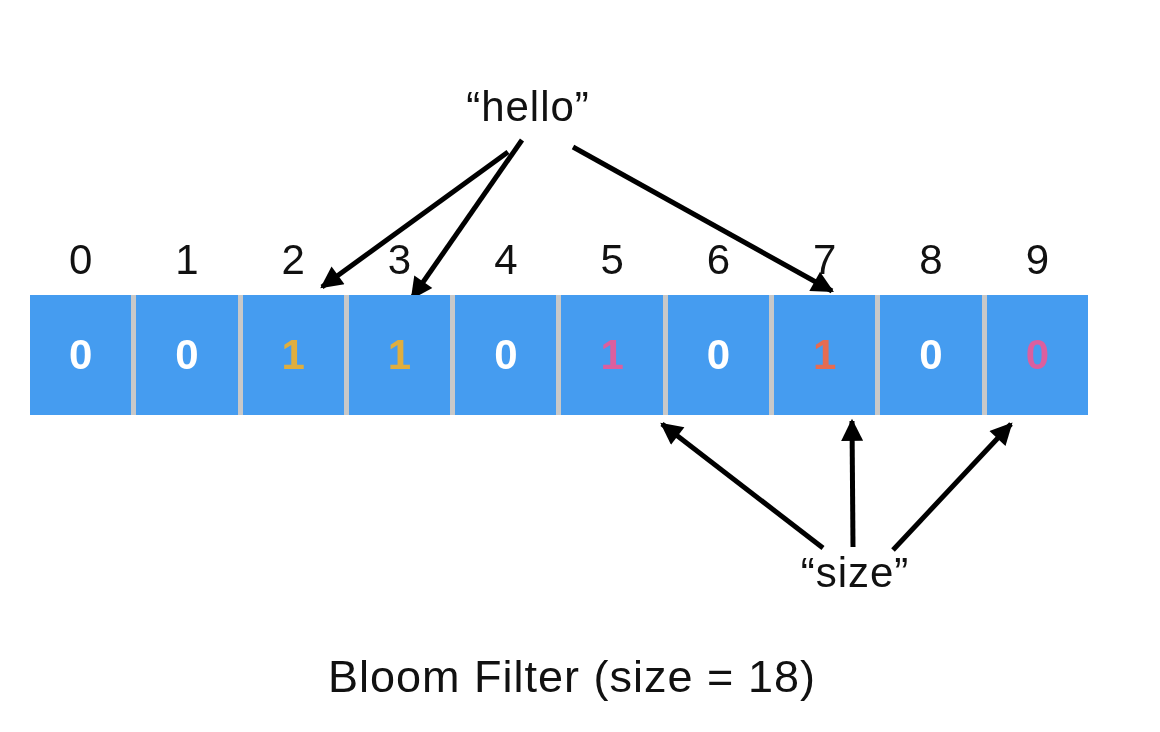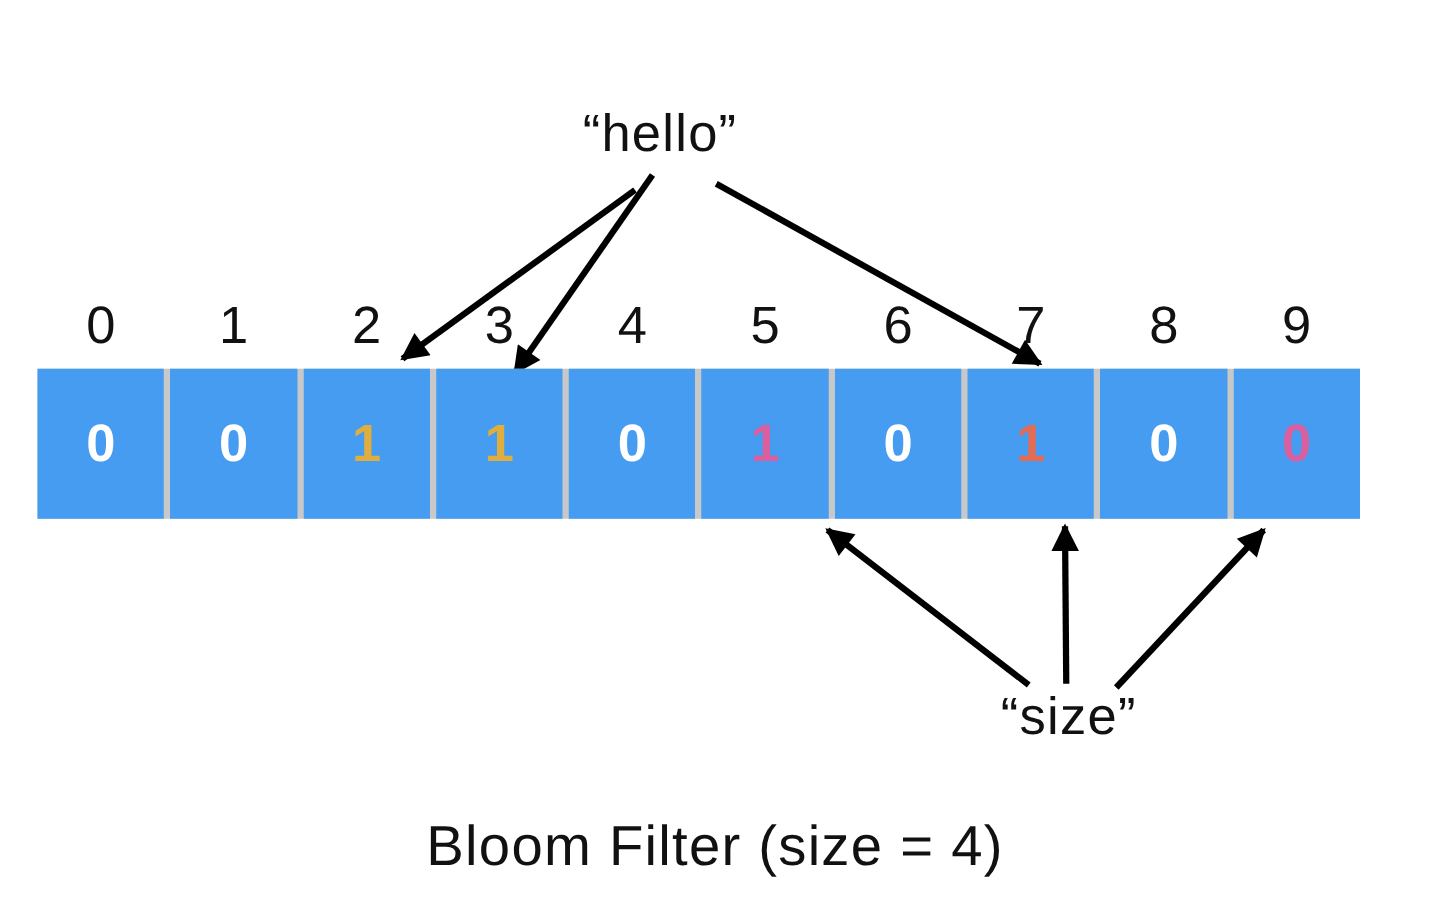--- a/index.html
+++ b/index.html
@@ -137,15 +137,15 @@
     <div class="bit-cell" data-style-bind="background:bloom_filter.cell_background" style="background: rgb(69, 156, 240);">
       <span class="digit" data-style-bind="color:bloom_filter.cells.8.color" style="color: rgb(255, 255, 255);">0</span>
     </div>
     <div class="bit-cell" data-style-bind="background:bloom_filter.cell_background" style="background: rgb(69, 156, 240);">
       <span class="digit" data-style-bind="color:bloom_filter.cells.9.color" style="color: rgb(219, 95, 159);">0</span>
     </div>
   </div>
 
   <div id="clean-label" class="floating-label">“size”</div>
 
-  <div class="caption">Bloom Filter (size = 4)</div>
+  <div class="caption">Bloom Filter (size = 18)</div>
 
 </div>
 
 </body></html>

